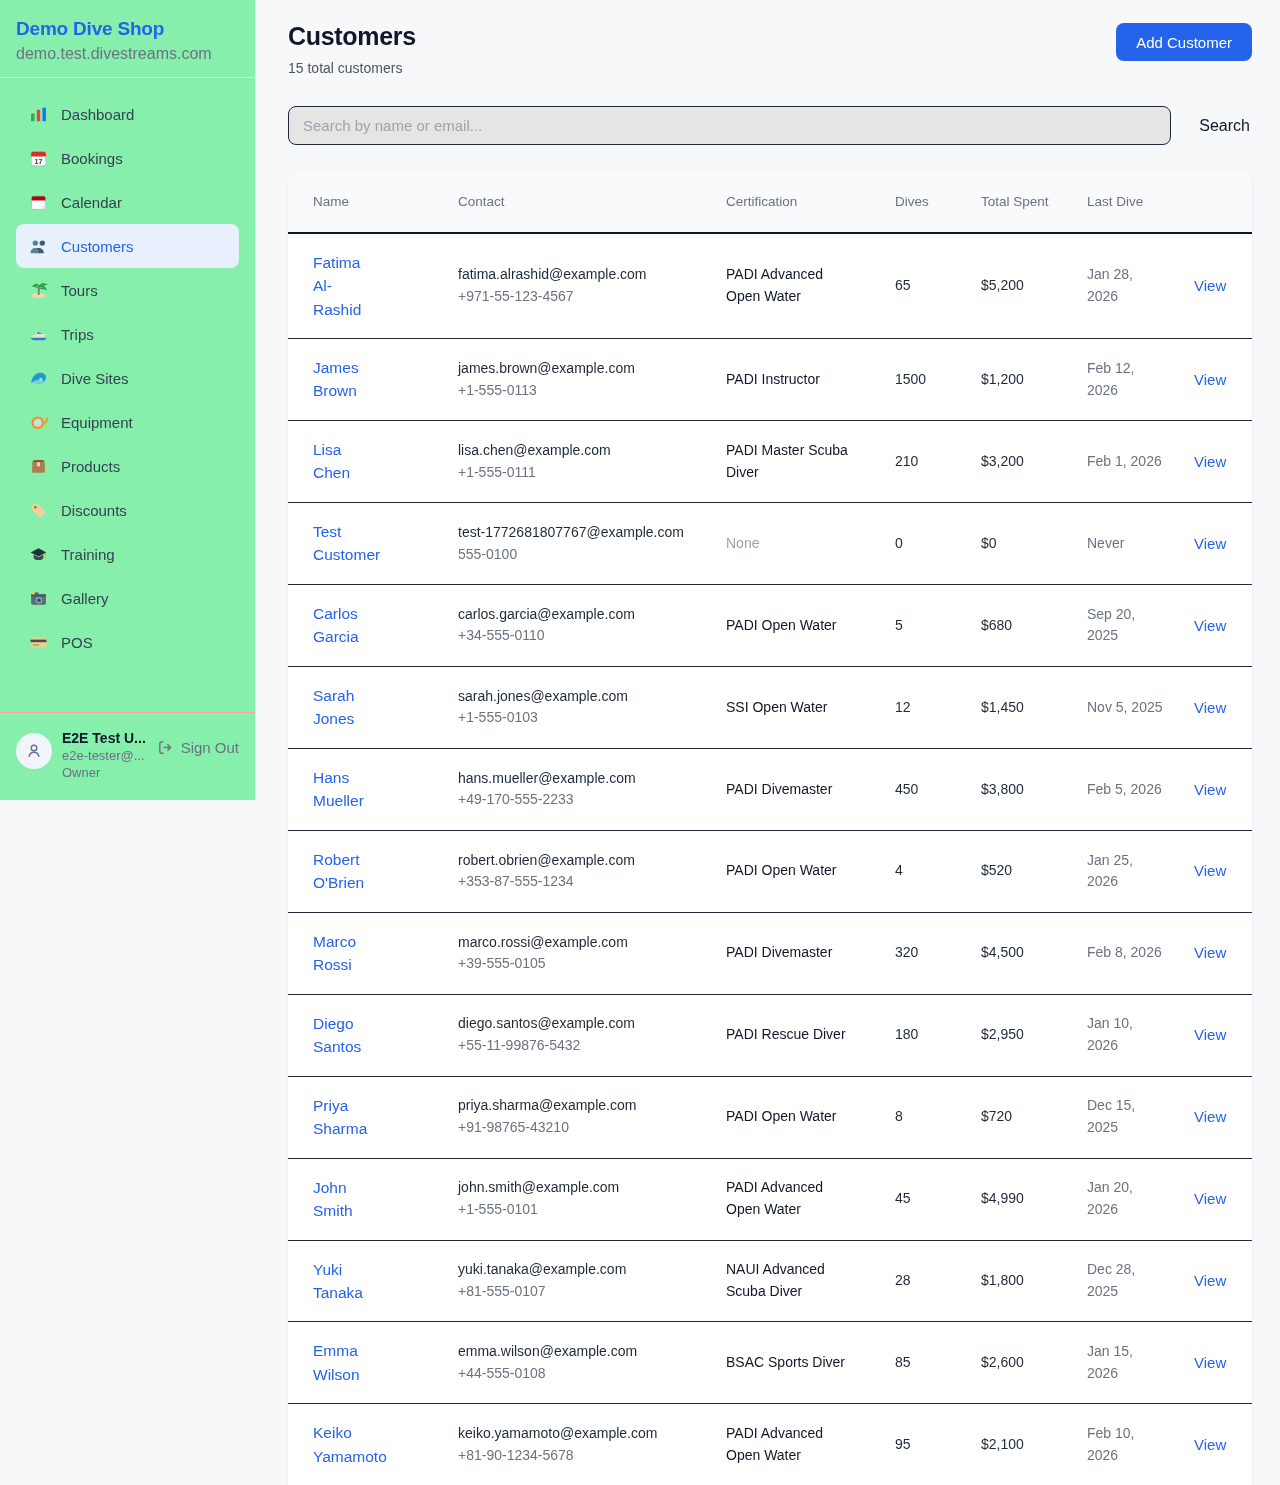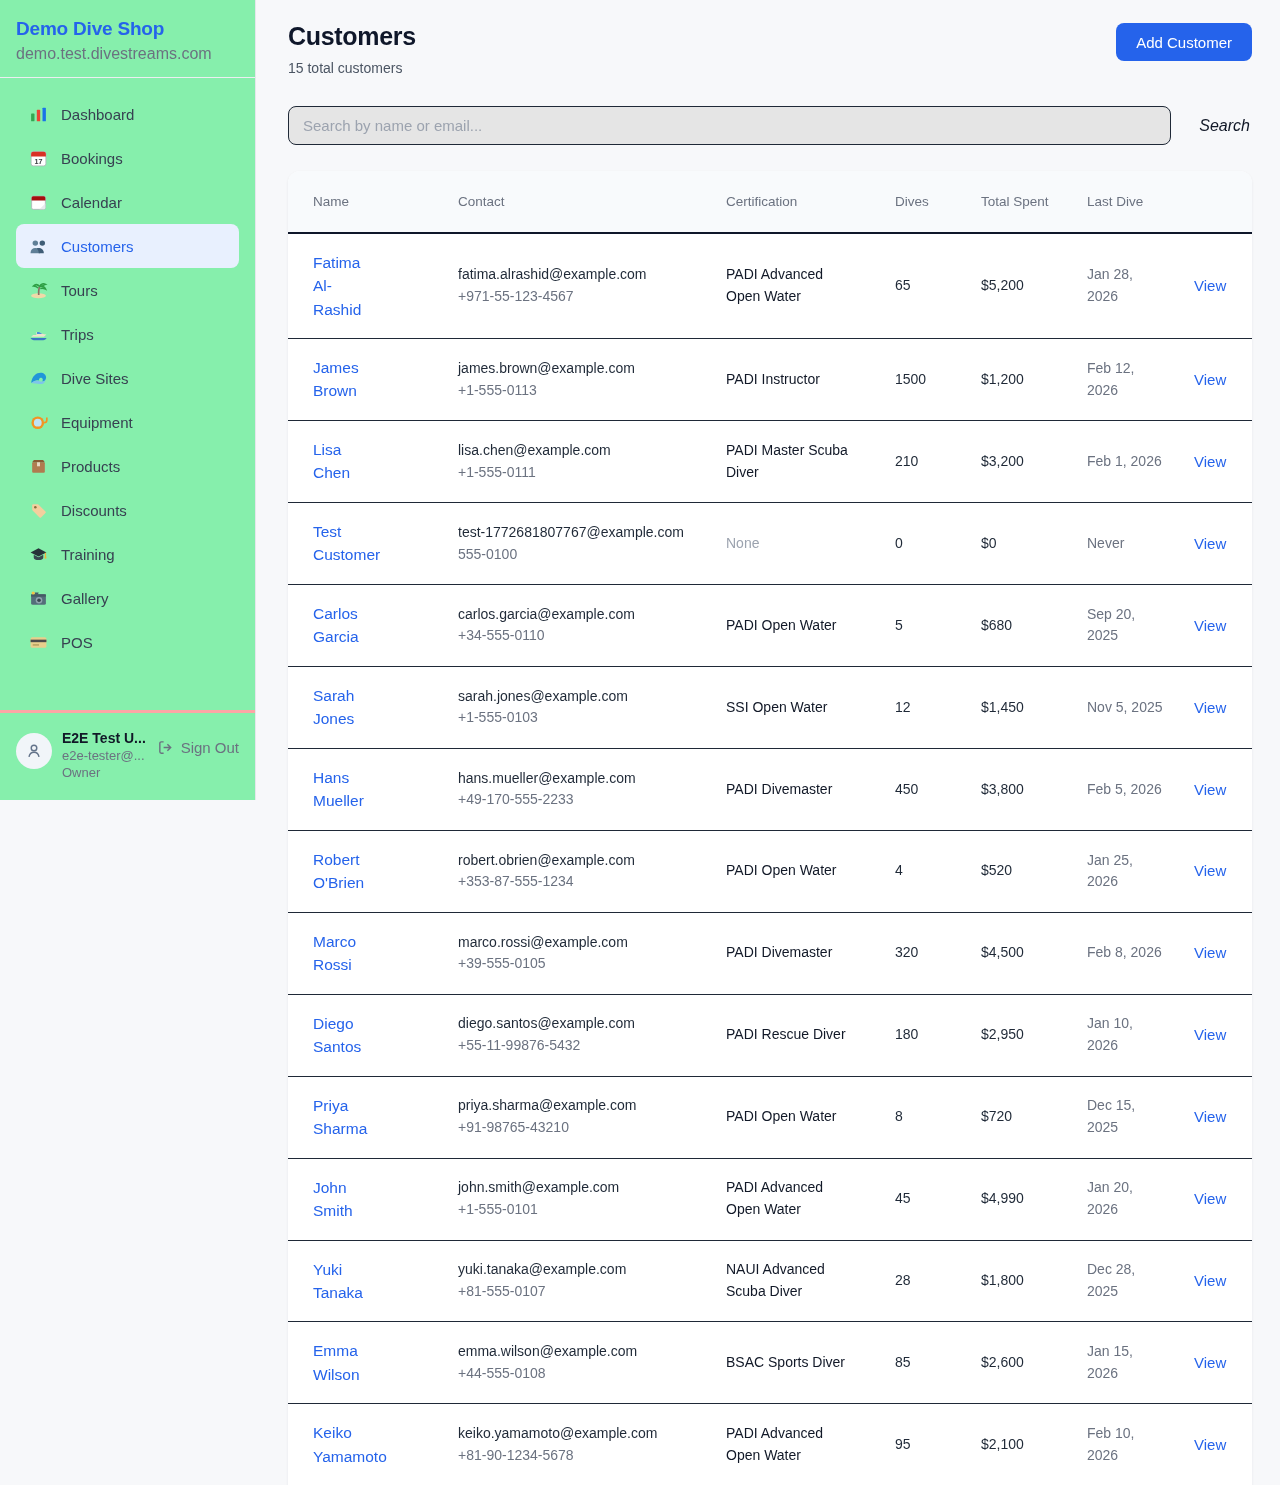--- a/index.html
+++ b/index.html
@@ -24,21 +24,21 @@
   .nav { padding:14px 16px; flex:1 1 auto; }
   .nav-item {
     display:flex; align-items:center; gap:13px;
     height:44px; padding:0 12px; border-radius:8px;
     font-size:15px; color:#374151; cursor:pointer;
   }
   .nav-item.active { background:#e8f0fe; color:#2563eb; font-weight:500; }
   .icon { width:20px; height:20px; display:inline-flex; align-items:center; justify-content:center; flex:0 0 20px; }
   .icon svg { width:19px; height:19px; }
   .user-box {
-    border-top:3px solid #fca5a5;
+    border-top:1px solid #fca5a5;
     padding:14px 16px 18px 16px;
     display:flex; align-items:flex-start; gap:10px;
   }
   .avatar {
     width:36px; height:36px; border-radius:50%;
     background:#f1f5f9; display:flex; align-items:center; justify-content:center;
     flex:0 0 36px; margin-top:6px;
   }
   .avatar svg { width:20px; height:20px; }
   .user-meta { flex:1 1 auto; min-width:0; }
@@ -62,21 +62,21 @@
   }
   .search-row { display:flex; align-items:center; margin-top:30px; gap:26px; }
   .search-input {
     flex:1 1 auto; height:39px; border:1px solid #1f2937; border-radius:8px;
     padding:0 14px; font-size:15px; font-family:inherit; color:#0f172a;
     background:#e5e5e5; outline:none;
   }
   .search-input::placeholder { color:#9ca3af; }
   .search-btn {
     background:none; border:none; font-size:16px; color:#111827;
-    cursor:pointer; font-family:inherit; padding:4px 2px;font-style:italic;
+    cursor:pointer; font-family:inherit; padding:4px 2px;
   }
   
   .card {
     margin-top:26px; background:#fff; border-radius:12px;
     box-shadow:0 1px 3px rgba(15,23,42,0.07);
     overflow:hidden;
   }
   table { width:100%; border-collapse:collapse; table-layout:fixed; }
   thead th {
     background:#f8fafc;

